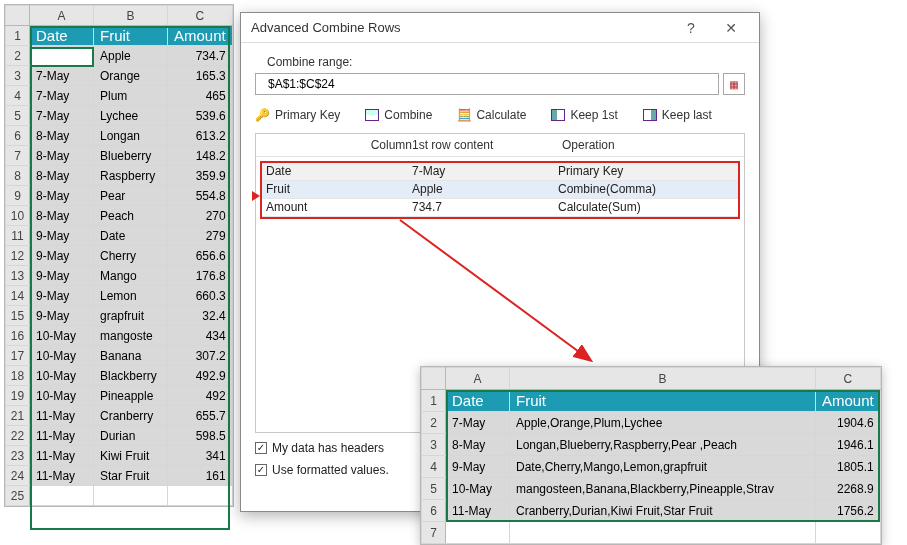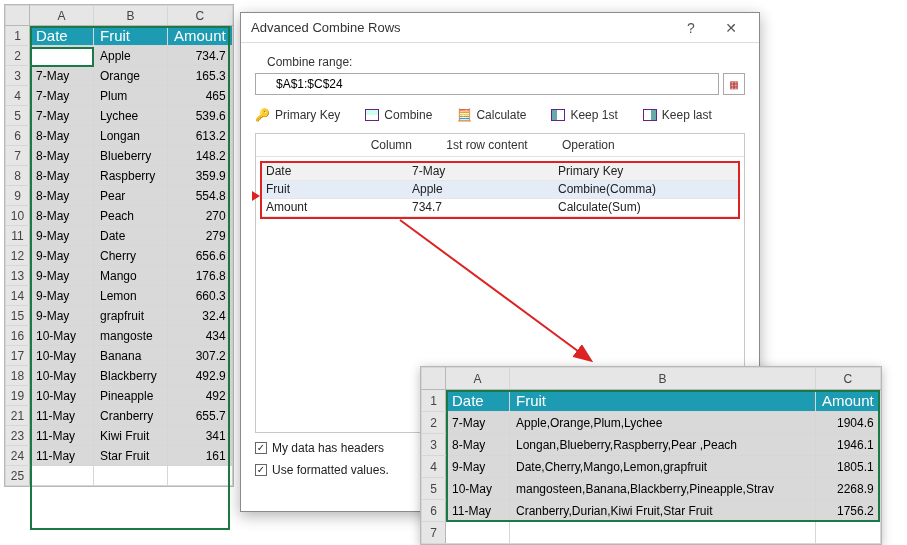--- a/index.html
+++ b/index.html
@@ -56,41 +56,41 @@
     display:flex; align-items:center; justify-content:flex-start;
     height:30px; padding:0 8px 0 10px; border-bottom:1px solid #dcdcdc;
     font-size:13px;
   }
   .titlebar .title{flex:1; color:#333;}
   .titlebar .winbtn{width:40px; text-align:center; font-size:14px; color:#555;}
   .dbody{padding:10px 14px 12px;}
   .fld-label{display:block; margin:2px 12px 4px; color:#333;}
   .range-row{display:flex; gap:4px; margin-bottom:10px;}
   .range-row input{
-    flex:1; height:22px; border:1px solid #a8a8a8; padding:0 20px; font-family:inherit; font-size:12px;
+    flex:1; height:22px; border:1px solid #a8a8a8; padding:0 12px; font-family:inherit; font-size:12px;
   }
   .range-pick{
     width:22px; height:22px; border:1px solid #a8a8a8; display:flex; align-items:center; justify-content:center;
     font-size:10px; color:#b02020;
   }
   .toolbar{display:flex; gap:24px; margin-bottom:8px; padding:2px 0;}
   .tbtn{display:flex; align-items:center; gap:4px; color:#333; cursor:pointer;}
   .tbtn .ico{width:16px; height:16px; display:flex; align-items:center; justify-content:center;}
   .ico-key::before{content:"🔑"; font-size:12px;}
   .ico-grid{width:14px; height:12px; border:1px solid #628; background:linear-gradient(#cfe 50%,#fff 50%);}
   .ico-calc::before{content:"🧮"; font-size:12px;}
   .ico-keep{width:14px;height:12px; border:1px solid #628; display:flex;}
   .ico-keep::before{content:""; width:5px; background:#6aa; }
   .ico-keeplast{width:14px;height:12px; border:1px solid #628; display:flex; justify-content:flex-end;}
   .ico-keeplast::before{content:""; width:5px; background:#6aa;}
   .cols-grid{
     border:1px solid #c8c8c8; height:300px; position:relative; background:#fff;
   }
   .cols-head{display:flex; font-size:12px; color:#333; padding:4px 6px; border-bottom:1px solid #e2e2e2;}
-  .ch-col{flex:0 0 150px;text-align:right;} .ch-cont{flex:0 0 150px;text-align:center;} .ch-op{flex:1;}
+  .ch-col{flex:0 0 150px;text-align:right;} .ch-cont{flex:0 0 150px;} .ch-op{flex:1;}
   .cols-rows-wrap{
     position:absolute; top:27px; left:4px; right:4px;
     border:2px solid #d22; background:#fff;
   }
   .crow{display:flex; font-size:12px; padding:1px 4px 2px; border-bottom:1px solid #e6e6e6;}
   .crow:nth-child(1){background:#eaeaea;}
   .crow:nth-child(2){background:#f1f1f1;}
   .crow:nth-child(3){background:#e4ecf7;}
   .crow span{display:block;}
   .crow .c1{flex:0 0 146px;} .crow .c2{flex:0 0 146px;} .crow .c3{flex:1;}
@@ -246,20 +246,26 @@
           <th class="row-hdr">19</th>
           <td>10-May</td>
           <td>Pineapple</td>
           <td class="numcell">492</td>
         </tr>
         <tr class="data">
           <th class="row-hdr">21</th>
           <td>11-May</td>
           <td>Cranberry</td>
           <td class="numcell">655.7</td>
+        </tr>
+        <tr class="data">
+          <th class="row-hdr">22</th>
+          <td>11-May</td>
+          <td>Durian</td>
+          <td class="numcell">598.5</td>
         </tr>
         <tr class="data">
           <th class="row-hdr">23</th>
           <td>11-May</td>
           <td>Kiwi Fruit</td>
           <td class="numcell">341</td>
         </tr>
         <tr class="data">
           <th class="row-hdr">24</th>
           <td>11-May</td>

